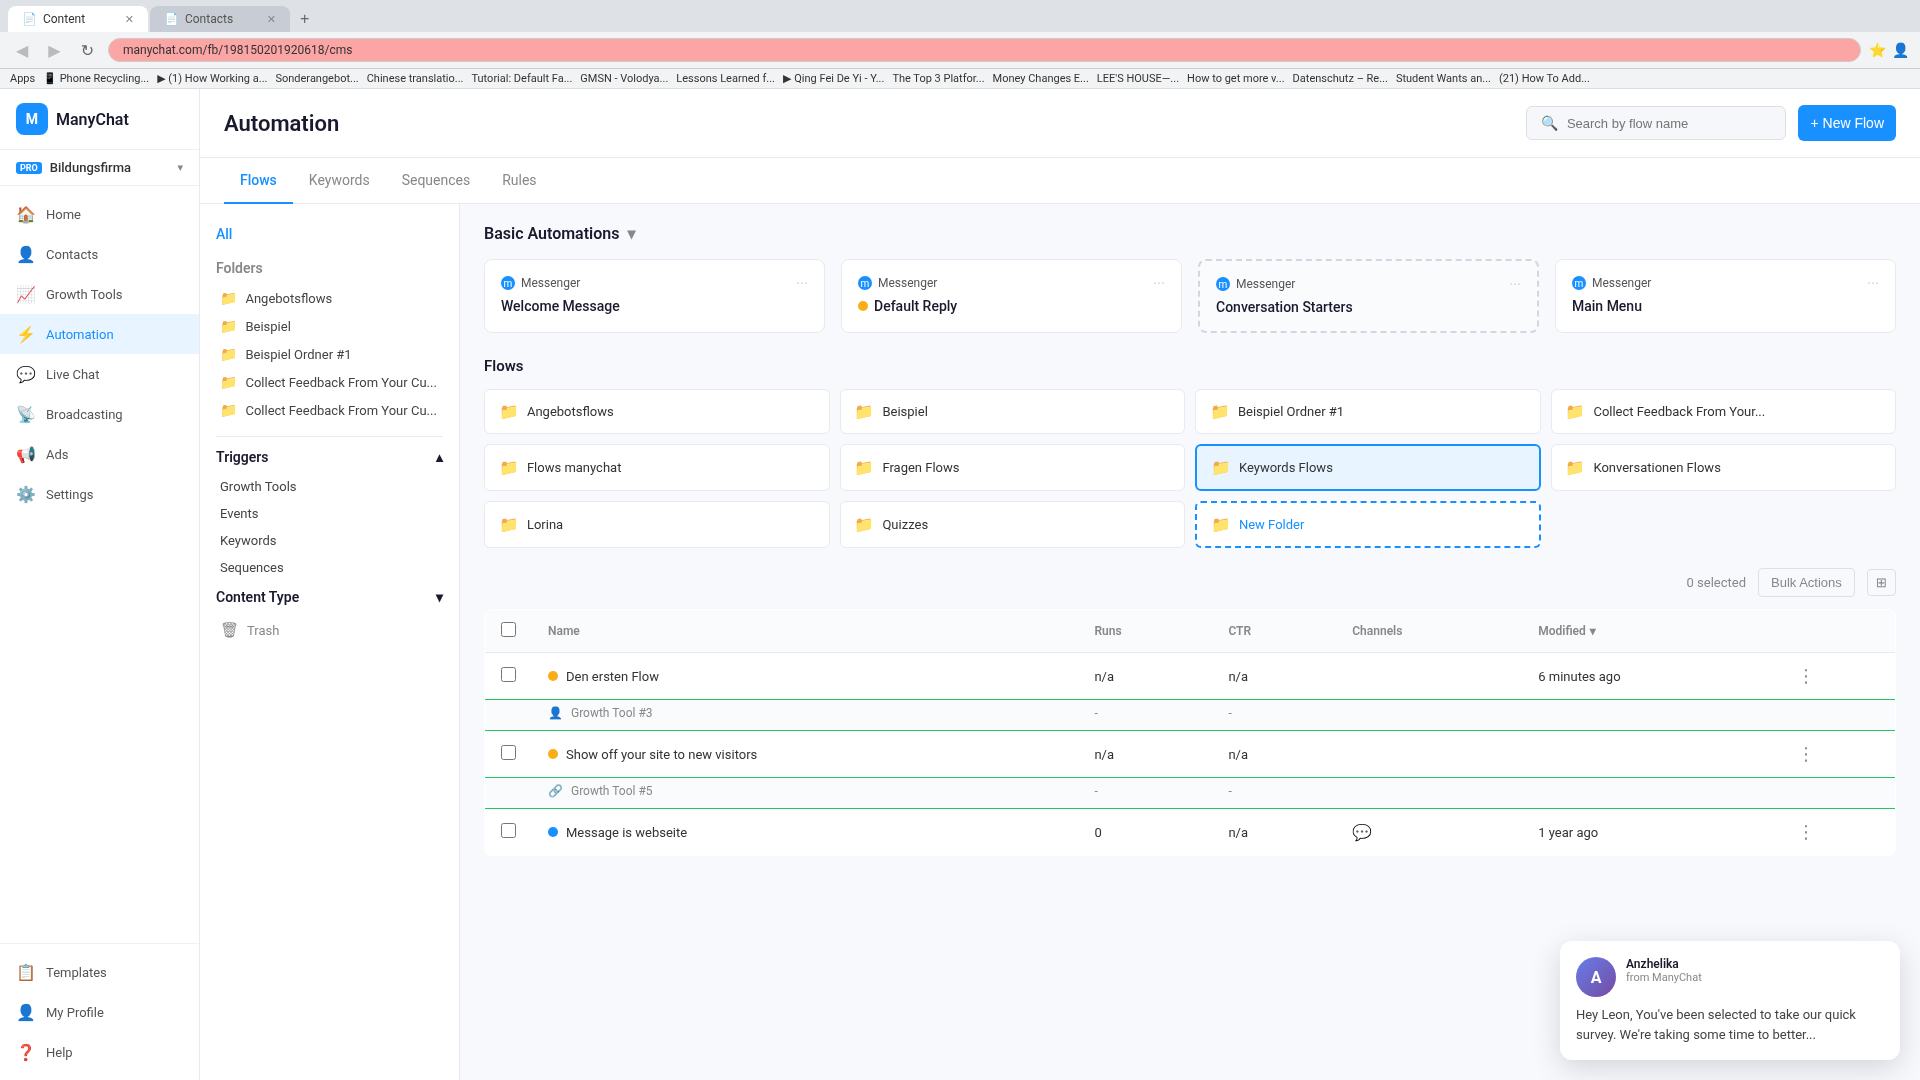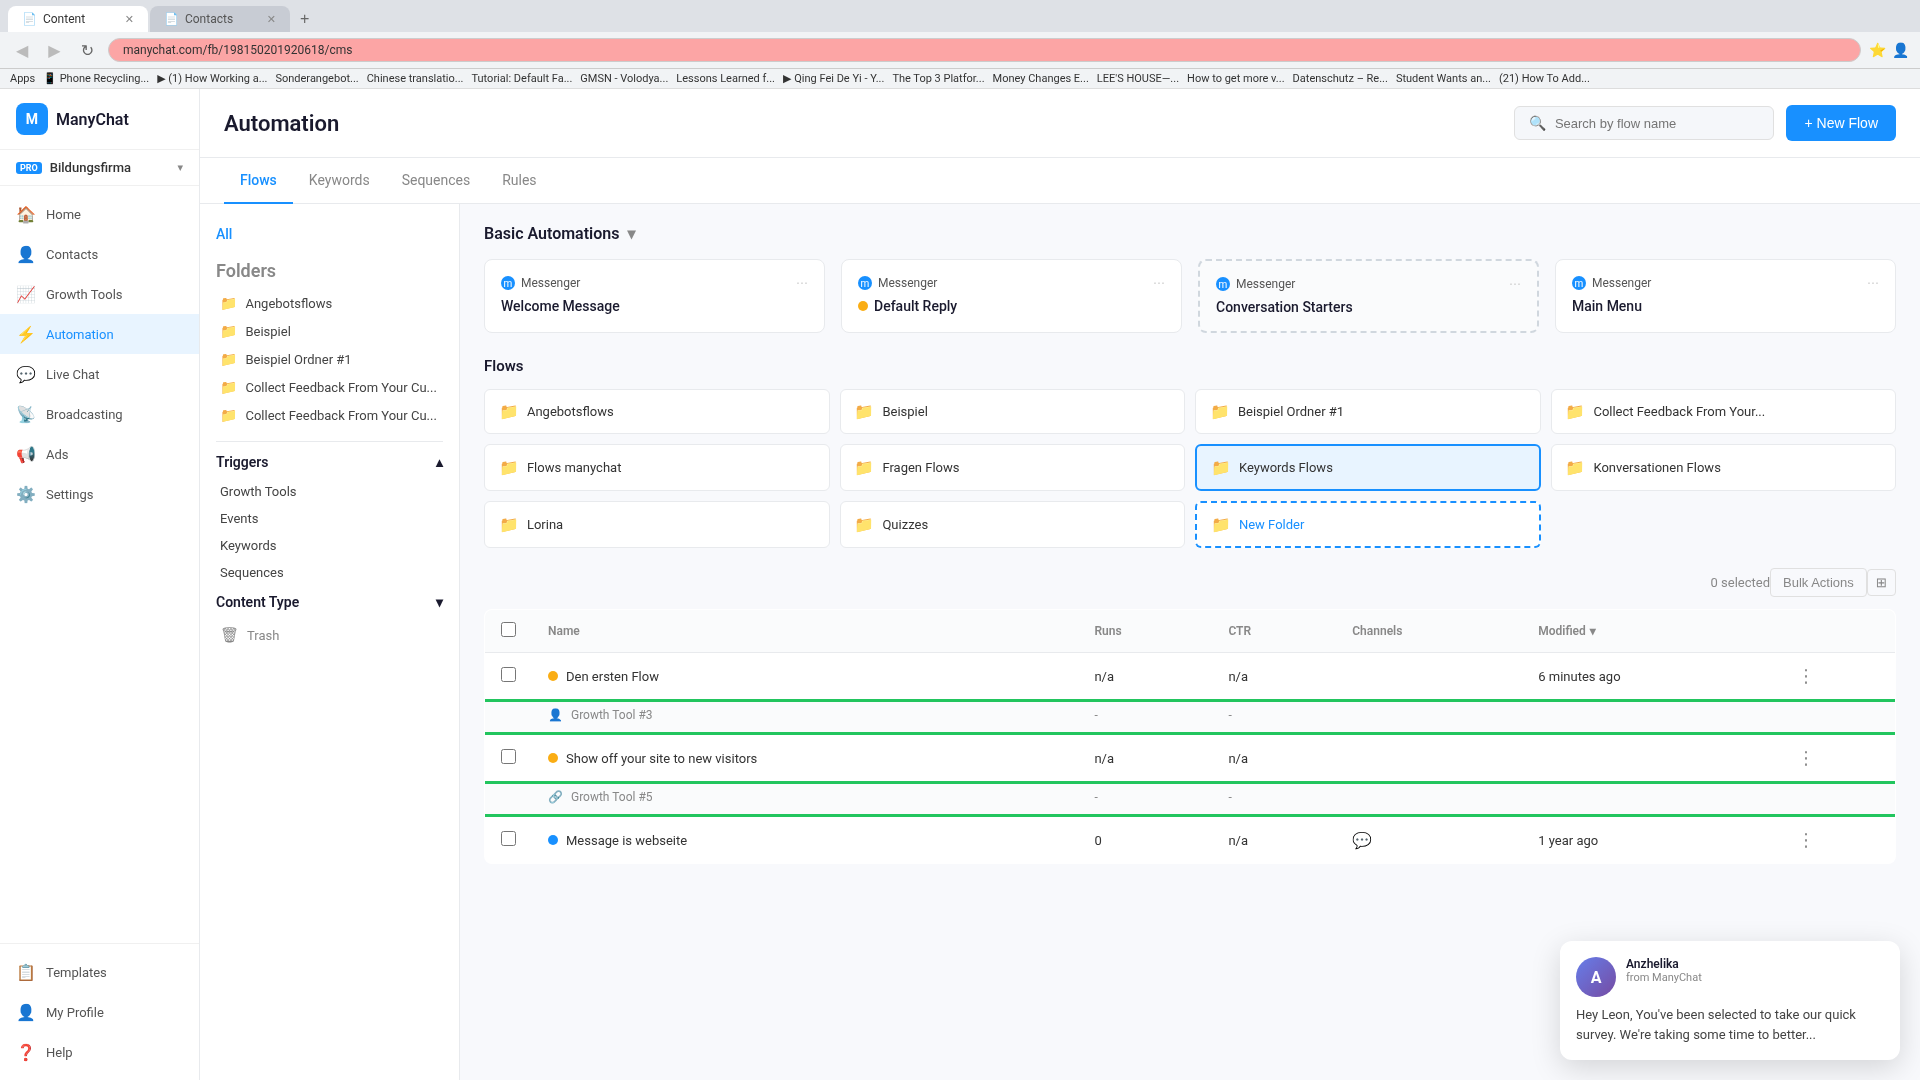--- a/index.html
+++ b/index.html
@@ -47,21 +47,21 @@
     
     .main-content { flex: 1; display: flex; flex-direction: column; overflow: hidden; background: #f8f9fc; }
 
     
     .main-header { background: #fff; padding: 16px 24px; display: flex; align-items: center; justify-content: space-between; border-bottom: 1px solid #e8eaed; flex-shrink: 0; }
     .page-title { font-size: 22px; font-weight: 600; color: #1a1a2e; }
     .header-actions { display: flex; align-items: center; gap: 12px; }
     .search-box { display: flex; align-items: center; gap: 8px; background: #f5f7fa; border: 1px solid #e0e0e0; border-radius: 6px; padding: 8px 14px; width: 260px; }
     .search-input { background: none; border: none; outline: none; font-size: 13px; color: #333; width: 100%; }
     .search-icon { color: #999; font-size: 14px; }
-    .new-flow-btn { background: #1890ff; color: white; border: none; border-radius: 6px; padding: 10px 18px; font-size: 14px; font-weight: 500; cursor: pointer; display: flex; align-items: center; gap: 6px; }
+    .new-flow-btn { background: #1890ff; color: white; border: none; border-radius: 6px; padding: 10px 12px; font-size: 14px; font-weight: 500; cursor: pointer; display: flex; align-items: center; gap: 6px; }
 
     
     .tab-nav { background: #fff; padding: 0 24px; border-bottom: 1px solid #e8eaed; display: flex; gap: 0; flex-shrink: 0; }
     .tab-item { padding: 14px 16px; font-size: 14px; color: #888; cursor: pointer; border-bottom: 2px solid transparent; margin-bottom: -1px; }
     .tab-item.active { color: #1890ff; border-bottom-color: #1890ff; font-weight: 500; }
 
     
     .content-area { flex: 1; overflow-y: auto; display: flex; }
 
     .left-panel { width: 260px; background: #fff; border-right: 1px solid #e8eaed; padding: 16px; flex-shrink: 0; overflow-y: auto; }
@@ -83,44 +83,44 @@
 
     .flows-section-title { font-size: 15px; font-weight: 600; color: #1a1a2e; margin-bottom: 14px; }
 
     .folder-grid { display: grid; grid-template-columns: repeat(4, 1fr); gap: 10px; margin-bottom: 20px; }
     .folder-item { background: #fff; border: 1px solid #e8eaed; border-radius: 6px; padding: 12px 14px; display: flex; align-items: center; gap: 8px; cursor: pointer; font-size: 13px; color: #333; transition: background 0.15s; }
     .folder-item.new-folder { border: 2px dashed #1890ff; color: #1890ff; background: #fff; }
     .folder-icon { font-size: 16px; color: #5a9fd4; }
     .folder-icon.new { color: #1890ff; }
 
     
-    .table-controls { display: flex; align-items: center; justify-content: flex-end; gap: 0; margin-bottom: 12px; }
+    .table-controls { display: flex; align-items: center; justify-content: flex-end; gap: 12px; margin-bottom: 12px; }
     .selected-count { font-size: 13px; color: #888; }
     .bulk-actions-btn { background: none; border: 1px solid #e0e0e0; border-radius: 4px; padding: 6px 12px; font-size: 13px; color: #888; cursor: pointer; }
     .view-toggle { display: flex; gap: 4px; }
     .view-btn { background: none; border: 1px solid #e0e0e0; border-radius: 4px; padding: 5px 8px; cursor: pointer; color: #888; }
 
     .flows-table { width: 100%; border-collapse: collapse; background: #fff; border-radius: 8px; overflow: hidden; border: 1px solid #e8eaed; }
     .flows-table th { padding: 12px 16px; text-align: left; font-size: 12px; font-weight: 600; color: #888; background: #fafbfc; border-bottom: 1px solid #e8eaed; }
-    .flows-table td { padding: 12px 16px; font-size: 13px; color: #333; border-bottom: 3px solid #22c55e; }
+    .flows-table td { padding: 12px 16px; font-size: 13px; color: #333; border-bottom: 1px solid #22c55e; }
     .flows-table tr:last-child td { border-bottom: none; }
     .flow-row-main td { }
     .flow-sub-row td { background: #fafbfc; color: #888; font-size: 12px; padding: 6px 16px 10px; }
     .flow-name-cell { display: flex; align-items: center; gap: 8px; }
     .flow-status-dot { width: 10px; height: 10px; border-radius: 50%; flex-shrink: 0; }
     .flow-status-dot.orange { background: #faad14; }
     .flow-status-dot.blue { background: #1890ff; }
     .sub-flow-icon { font-size: 12px; color: #888; }
     .flow-tool-label { font-size: 12px; color: #888; }
     .flow-menu-btn { color: #888; cursor: pointer; background: none; border: none; font-size: 18px; }
     .modified-sort { display: flex; align-items: center; gap: 4px; cursor: pointer; }
 
     
     .left-all-btn { font-size: 14px; font-weight: 500; color: #1890ff; padding: 6px 0; cursor: pointer; margin-bottom: 12px; }
-    .folders-title { font-size: 18px; font-weight: 600; color: #888; margin-bottom: 8px; }
+    .folders-title { font-size: 14px; font-weight: 600; color: #888; margin-bottom: 8px; }
     .left-folder-item { display: flex; align-items: center; gap: 8px; padding: 6px 4px; cursor: pointer; font-size: 13px; color: #444; border-radius: 4px; }
     .left-folder-icon { font-size: 14px; color: #5a9fd4; }
 
     .left-divider { border: none; border-top: 1px solid #e8eaed; margin: 12px 0; }
 
     .triggers-section { margin-top: 4px; }
     .triggers-header { display: flex; align-items: center; justify-content: space-between; font-size: 14px; font-weight: 600; color: #1a1a2e; cursor: pointer; margin-bottom: 8px; }
     .trigger-item { padding: 6px 4px; font-size: 13px; color: #444; cursor: pointer; }
 
     .content-type-section { margin-top: 8px; }

